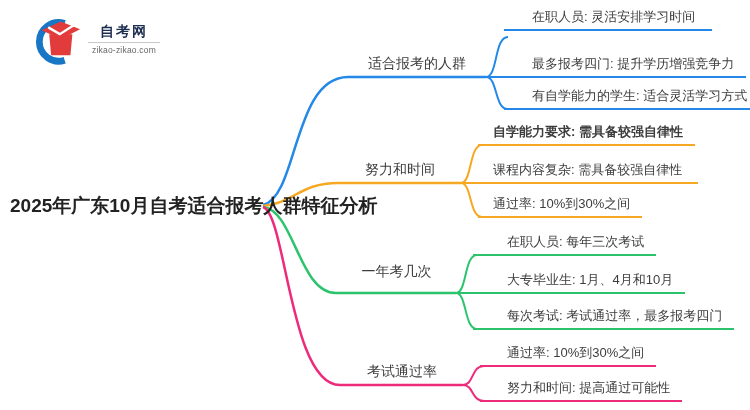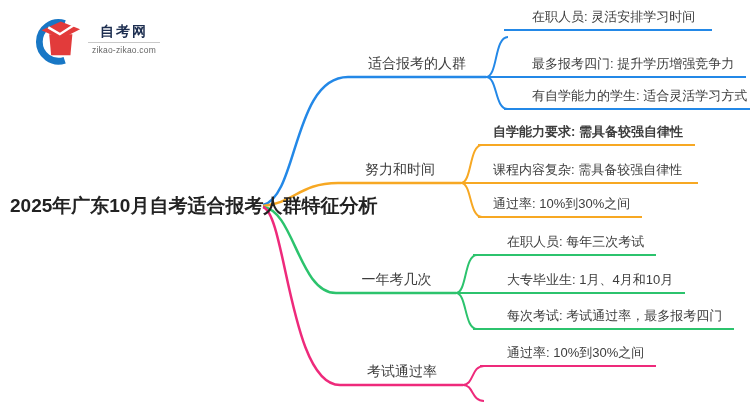--- a/index.html
+++ b/index.html
@@ -80,30 +80,31 @@
       <div class="logo-name">自考网</div>
       <div class="logo-divider"></div>
       <div class="logo-url">zikao-zikao.com</div>
     </div>
   </div>
 
   <div class="central-title">2025年广东10月自考适合报考人群特征分析</div>
 
   <div class="branch-label" style="left:348px;top:52px;width:138px;">适合报考的人群</div>
   <div class="branch-label" style="left:338px;top:158px;width:124px;">努力和时间</div>
-  <div class="branch-label" style="left:336px;top:268px;width:121px;">一年考几次</div>
+  <div class="branch-label" style="left:336px;top:260px;width:121px;">一年考几次</div>
   <div class="branch-label" style="left:340px;top:360px;width:124px;">考试通过率</div>
 
   <div class="child-node" style="left: 504px; top: 8px; padding-left: 28px; min-width: 208px; border-bottom-color: rgb(35, 136, 231);">在职人员: 灵活安排学习时间</div>
   <div class="child-node" style="left: 504px; top: 55px; padding-left: 28px; min-width: 240px; border-bottom-color: rgb(35, 136, 231);">最多报考四门: 提升学历增强竞争力</div>
   <div class="child-node" style="left: 504px; top: 87px; padding-left: 28px; min-width: 244px; border-bottom-color: rgb(35, 136, 231);">有自学能力的学生: 适合灵活学习方式</div>
 
   <div class="child-node" style="left: 478px; top: 123px; padding-left: 15px; min-width: 206px; border-bottom-color: rgb(247, 168, 35); font-weight: bold;">自学能力要求: 需具备较强自律性</div>
   <div class="child-node" style="left: 478px; top: 161px; padding-left: 15px; min-width: 220px; border-bottom-color: rgb(247, 168, 35);">课程内容复杂: 需具备较强自律性</div>
   <div class="child-node" style="left: 478px; top: 195px; padding-left: 15px; min-width: 160px; border-bottom-color: rgb(247, 168, 35);">通过率: 10%到30%之间</div>
 
   <div class="child-node" style="left: 473px; top: 233px; padding-left: 34px; min-width: 178px; border-bottom-color: rgb(44, 195, 109);">在职人员: 每年三次考试</div>
   <div class="child-node" style="left: 473px; top: 271px; padding-left: 34px; min-width: 195px; border-bottom-color: rgb(44, 195, 109);">大专毕业生: 1月、4月和10月</div>
   <div class="child-node" style="left: 473px; top: 307px; padding-left: 34px; min-width: 238px; border-bottom-color: rgb(44, 195, 109);">每次考试: 考试通过率，最多报考四门</div>
 
   <div class="child-node" style="left: 480px; top: 344px; padding-left: 27px; min-width: 166px; border-bottom-color: rgb(238, 42, 123);">通过率: 10%到30%之间</div>
+  <div class="child-node" style="left: 480px; top: 379px; padding-left: 27px; min-width: 184px; border-bottom-color: rgb(238, 42, 123);">努力和时间: 提高通过可能性</div>
 
 </div>
 
 </body></html>

